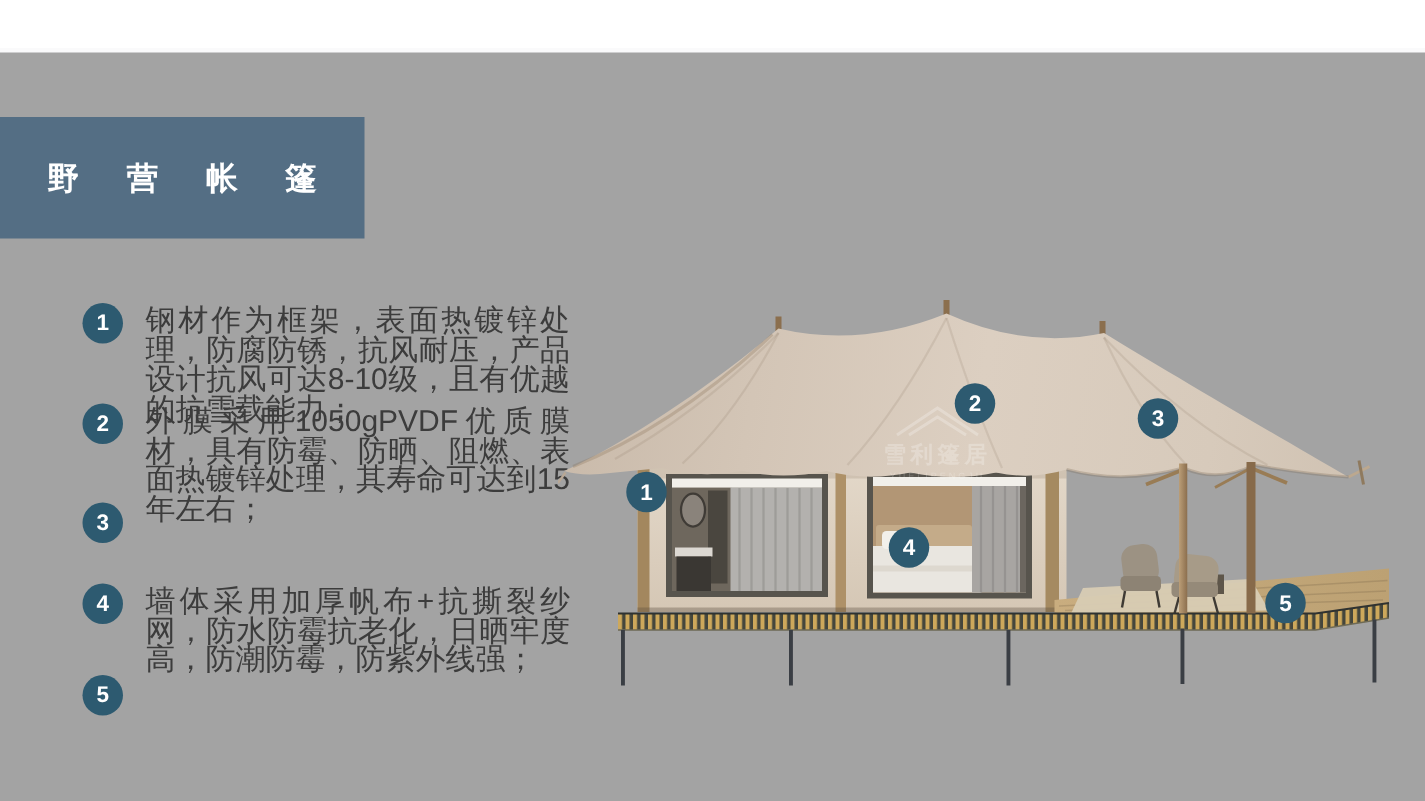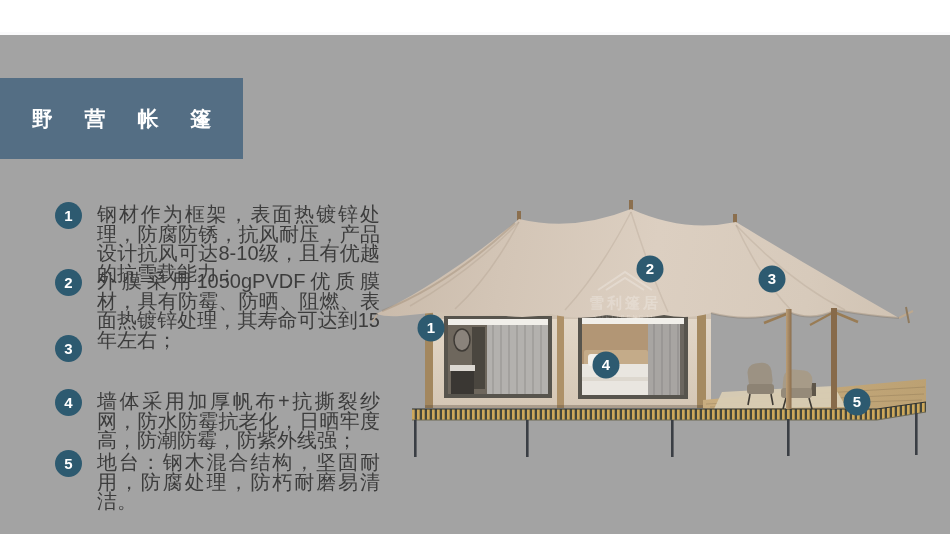--- a/index.html
+++ b/index.html
@@ -58,21 +58,20 @@
     </div>
     <div class="feature f3">
       <div class="badge">3</div>
     </div>
     <div class="feature f4">
       <div class="badge">4</div>
       <div class="feature-text">墙体采用加厚帆布+抗撕裂纱网，防水防霉抗老化，日晒牢度高，防潮防霉，防紫外线强；</div>
     </div>
     <div class="feature f5">
       <div class="badge">5</div>
-      <div class="feature-text">地台：钢木混合结构，坚固耐用，防腐处理，防朽耐磨易清洁。</div>
     </div>
   </div>
 
   <svg class="tent" viewBox="372 150 578 290">
     <defs>
       <linearGradient id="canopyGrad" gradientUnits="userSpaceOnUse" x1="376" y1="210" x2="948" y2="300">
         <stop offset="0" stop-color="#C9BAAA"></stop>
         <stop offset="0.22" stop-color="#D3C5B6"></stop>
         <stop offset="0.48" stop-color="#DCCFC1"></stop>
         <stop offset="0.75" stop-color="#D7CABB"></stop>

